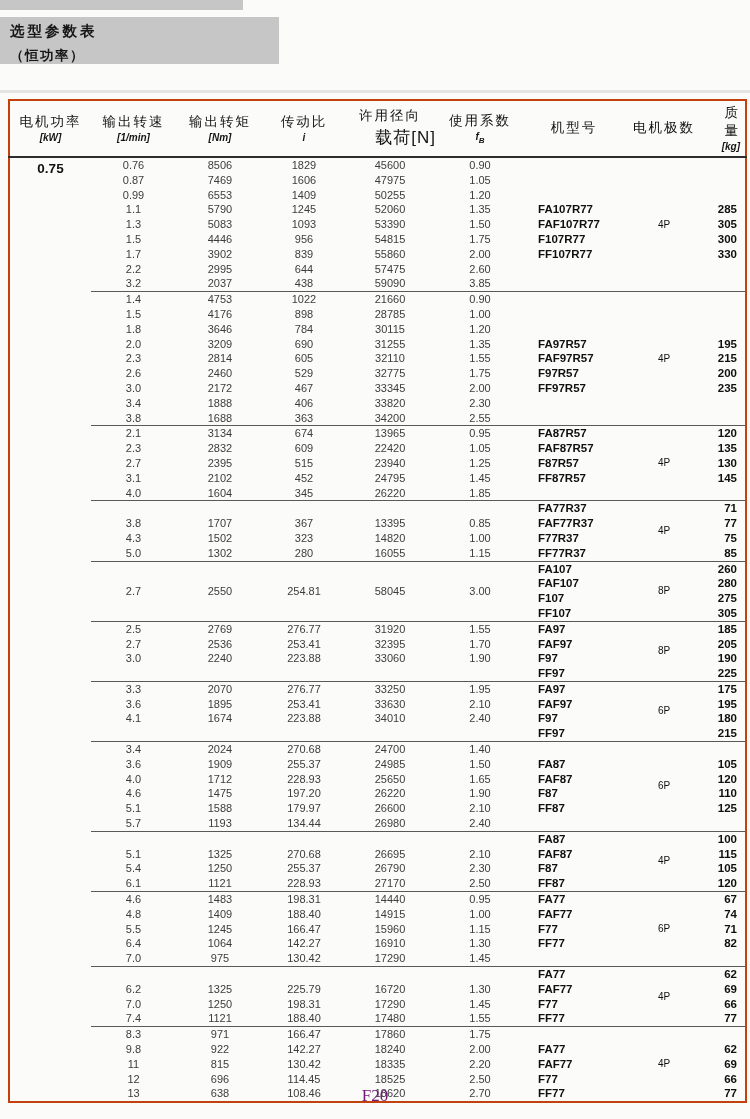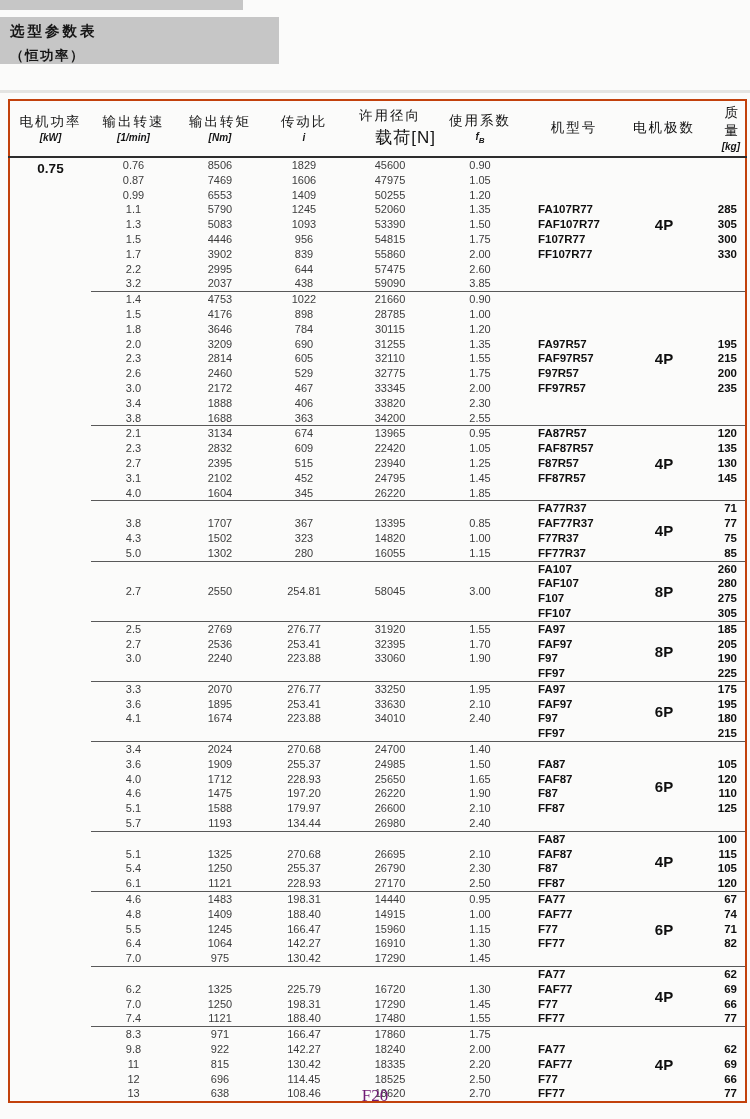--- a/index.html
+++ b/index.html
@@ -38,21 +38,21 @@
   .h-unit sub { font-size:8px; }
   th.h-right .h-cn, th.h-right .h-unit { text-align:right; padding-right:5px; }
   tbody td {
     height:14.8px; line-height:14.8px; padding:0;
     font-size:11px; color:#3c3c3c; text-align:center;
     overflow:hidden; white-space:nowrap;
   }
   td.c-power { vertical-align:top; font-weight:bold; font-size:13.5px; color:#111; padding-top:4px; line-height:1; }
   td.c-model { text-align:left; padding-left:14px; font-weight:bold; font-size:11.5px; color:#0f0f0f; }
   td.c-mass  { text-align:right; padding-right:8px; font-weight:bold; font-size:11.5px; color:#0f0f0f; }
-  td.c-pole  { vertical-align:middle; font-weight:bold; font-size:15px; color:#0f0f0f; line-height:1; }
+  td.c-pole  { vertical-align:middle; font-weight:normal; font-size:10px; color:#0f0f0f; line-height:1; }
   td.c-merged { vertical-align:middle; line-height:1; }
   tr.block-start td { border-top:1px solid #595959; }
   .page-footer {
     position:absolute; left:0; top:1086px; width:750px;
     text-align:center; font-family:"Liberation Serif", serif;
     font-size:17px; color:#701a75;
   }
 </style>
 </head>
 <body>

